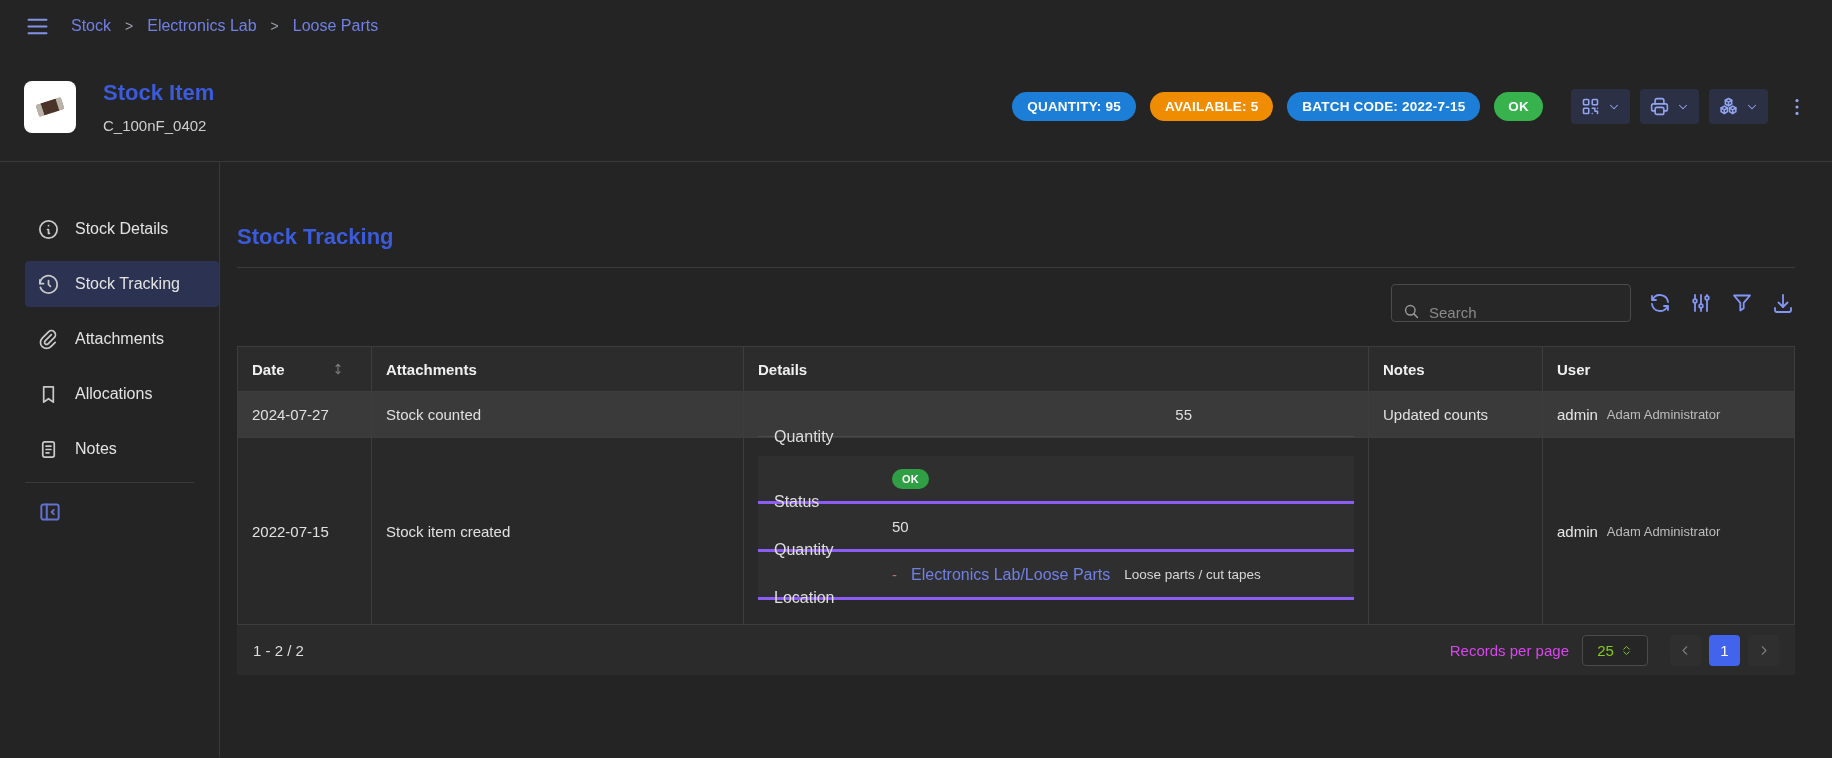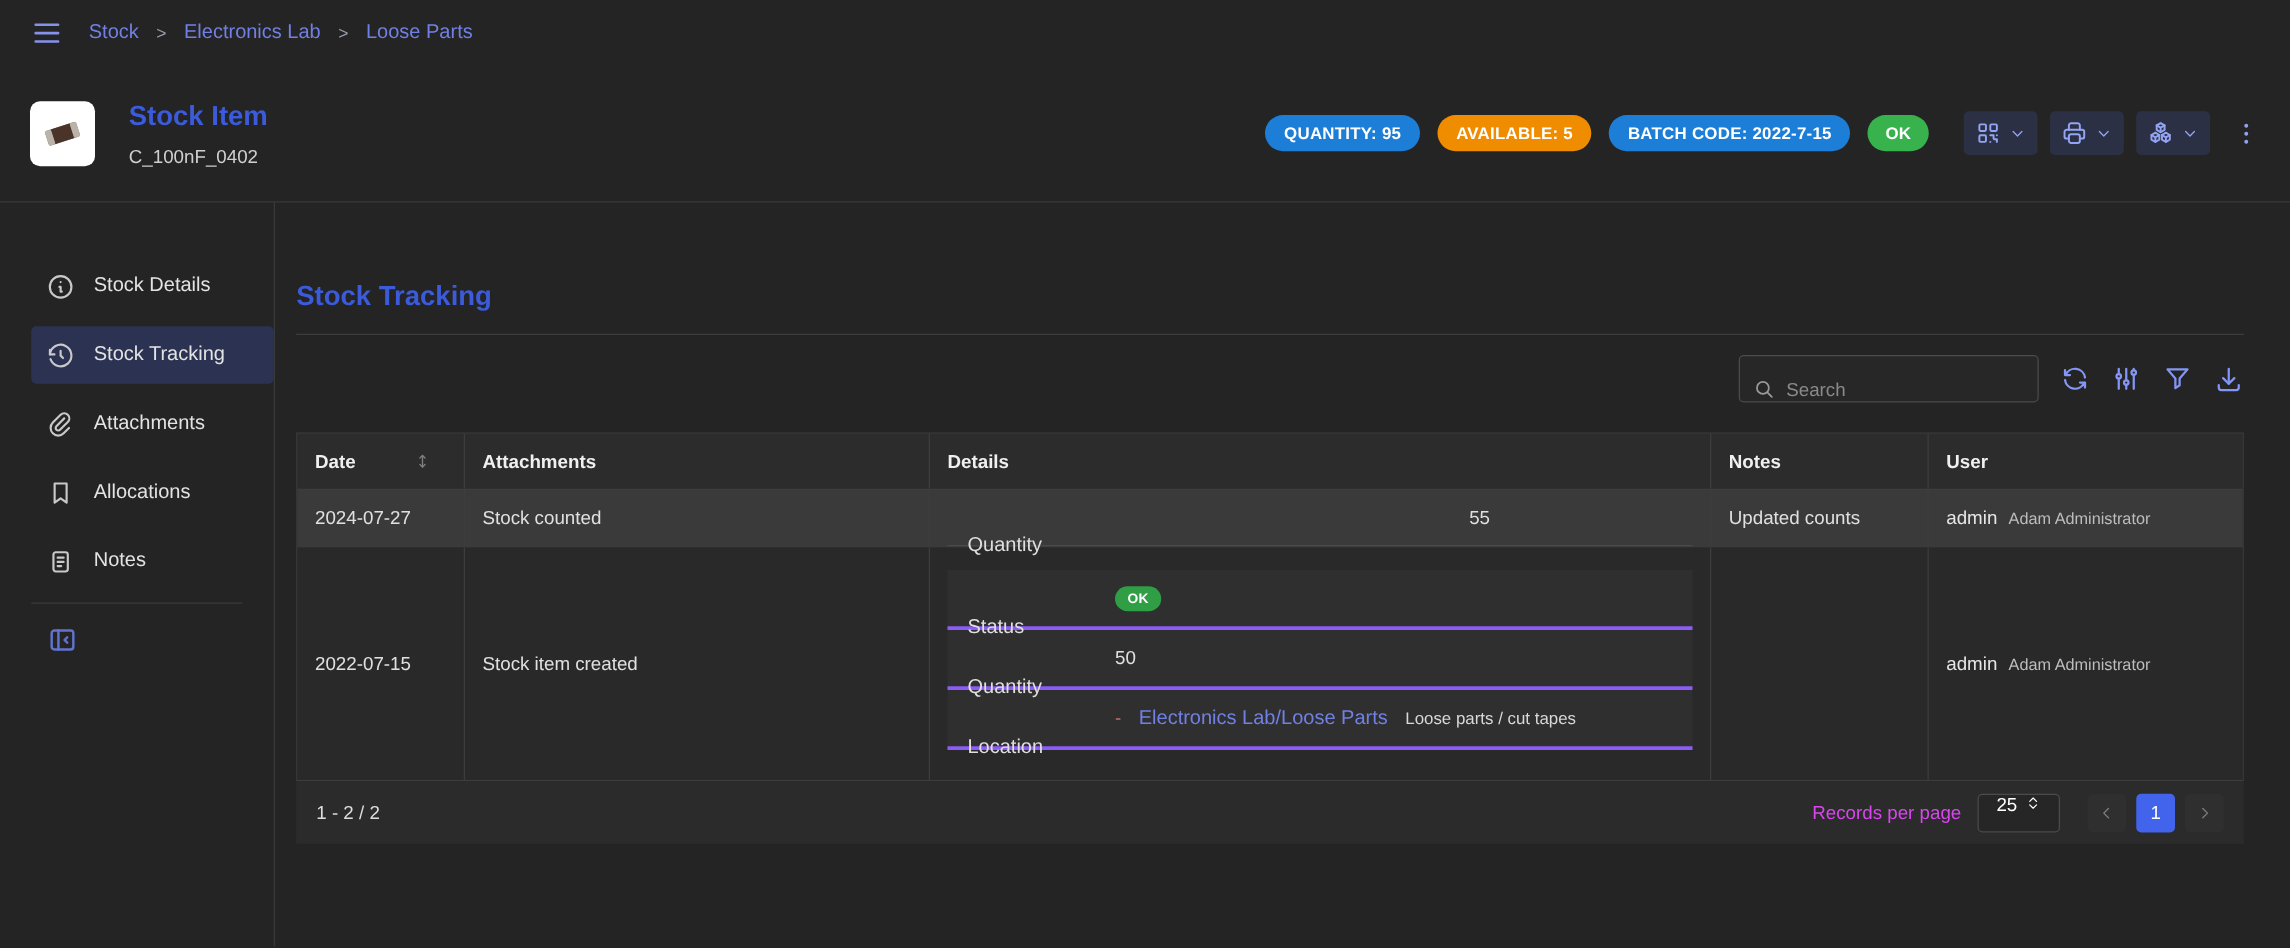--- a/index.html
+++ b/index.html
@@ -89,21 +89,21 @@
   .user-name{color:#e6e6e6;font-size:15px;}
   .user-full{color:#bdbdbd;font-size:13px;}
   .sort-ic{color:#808080;margin-left:auto;margin-right:12px;}
 
   
   .pagination{height:50px;background:#2b2b2b;display:flex;align-items:center;padding:0 16px;}
   .page-range{color:#dddddd;font-size:15px;}
   .pag-spacer{flex:1;}
   .records-label{color:#d946ef;font-size:15px;margin-right:13px;margin-left:13px;}
   .page-size{width:66px;height:31px;background:#262626;border:1px solid #4b4b4b;border-radius:4px;
-             display:flex;align-items:flex-start;justify-content:center;gap:6px;color:#ffffff;font-size:15px;cursor:pointer;}
+             display:flex;align-items:center;justify-content:center;gap:6px;color:#84cc16;font-size:15px;cursor:pointer;}
   .pager{display:flex;align-items:center;gap:8px;margin-left:22px;}
   .pg-btn{width:31px;height:31px;border-radius:4px;border:none;display:flex;align-items:center;
           justify-content:center;font-size:15px;cursor:pointer;background:#2f2f2f;color:#7c7c7c;}
   .pg-btn.active{background:#4263eb;color:#fff;}
 </style>
 </head>
 <body>
 
 <div class="topbar">
   <span class="hamburger">

